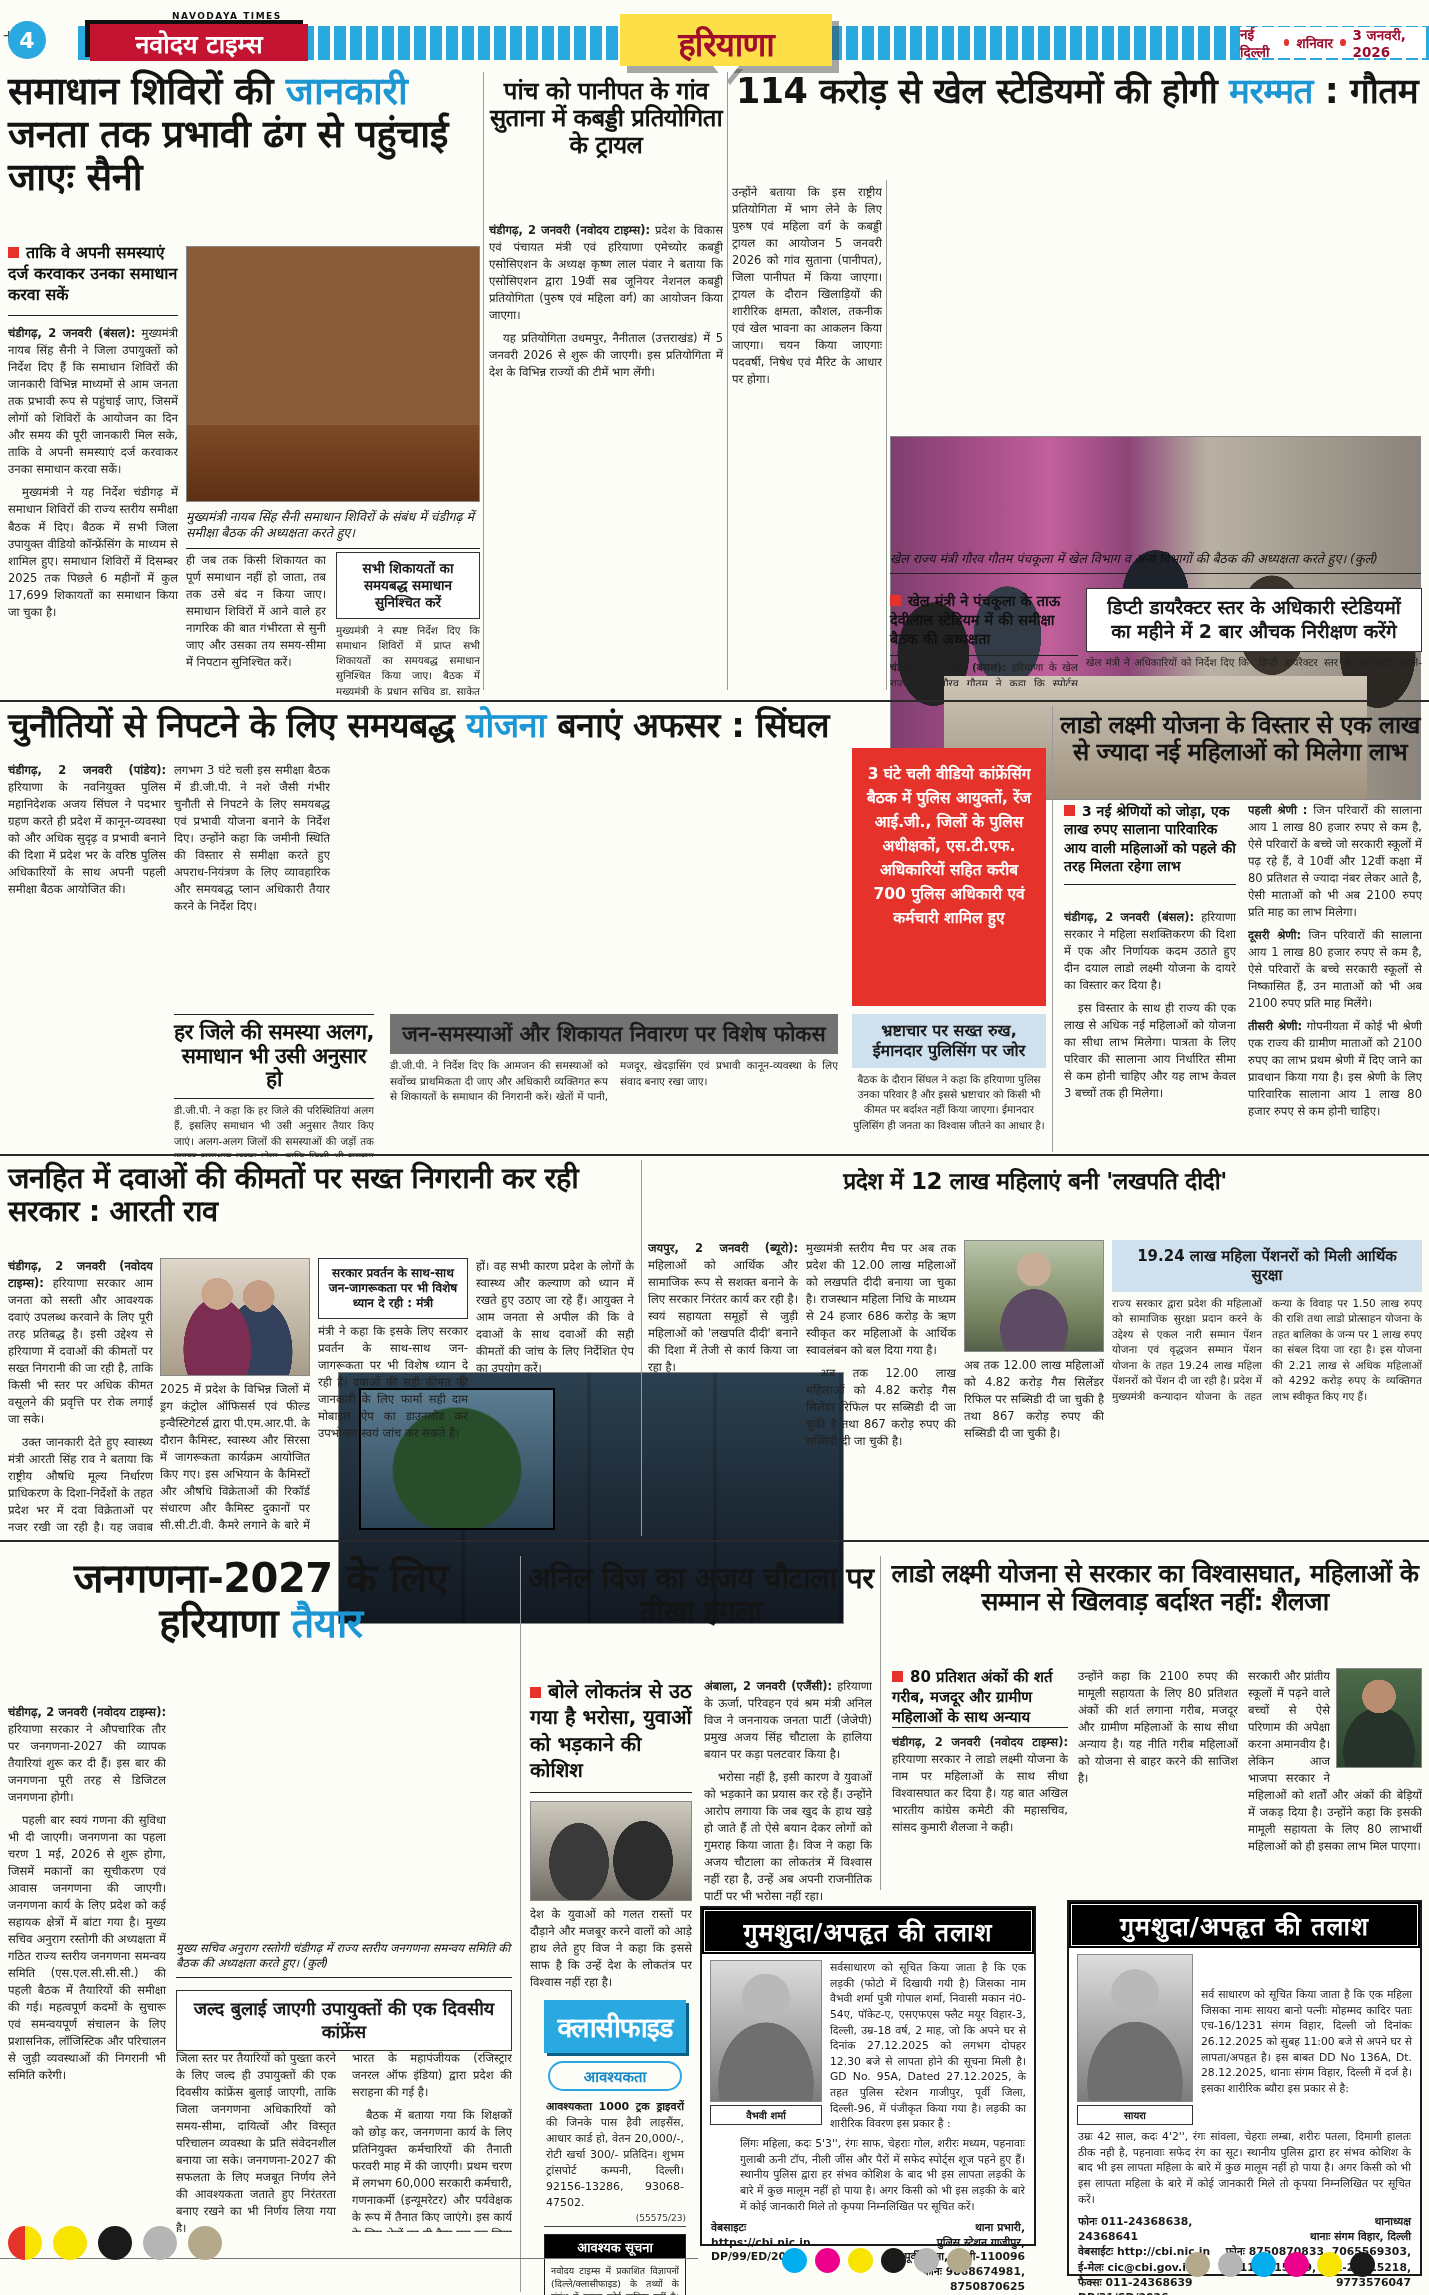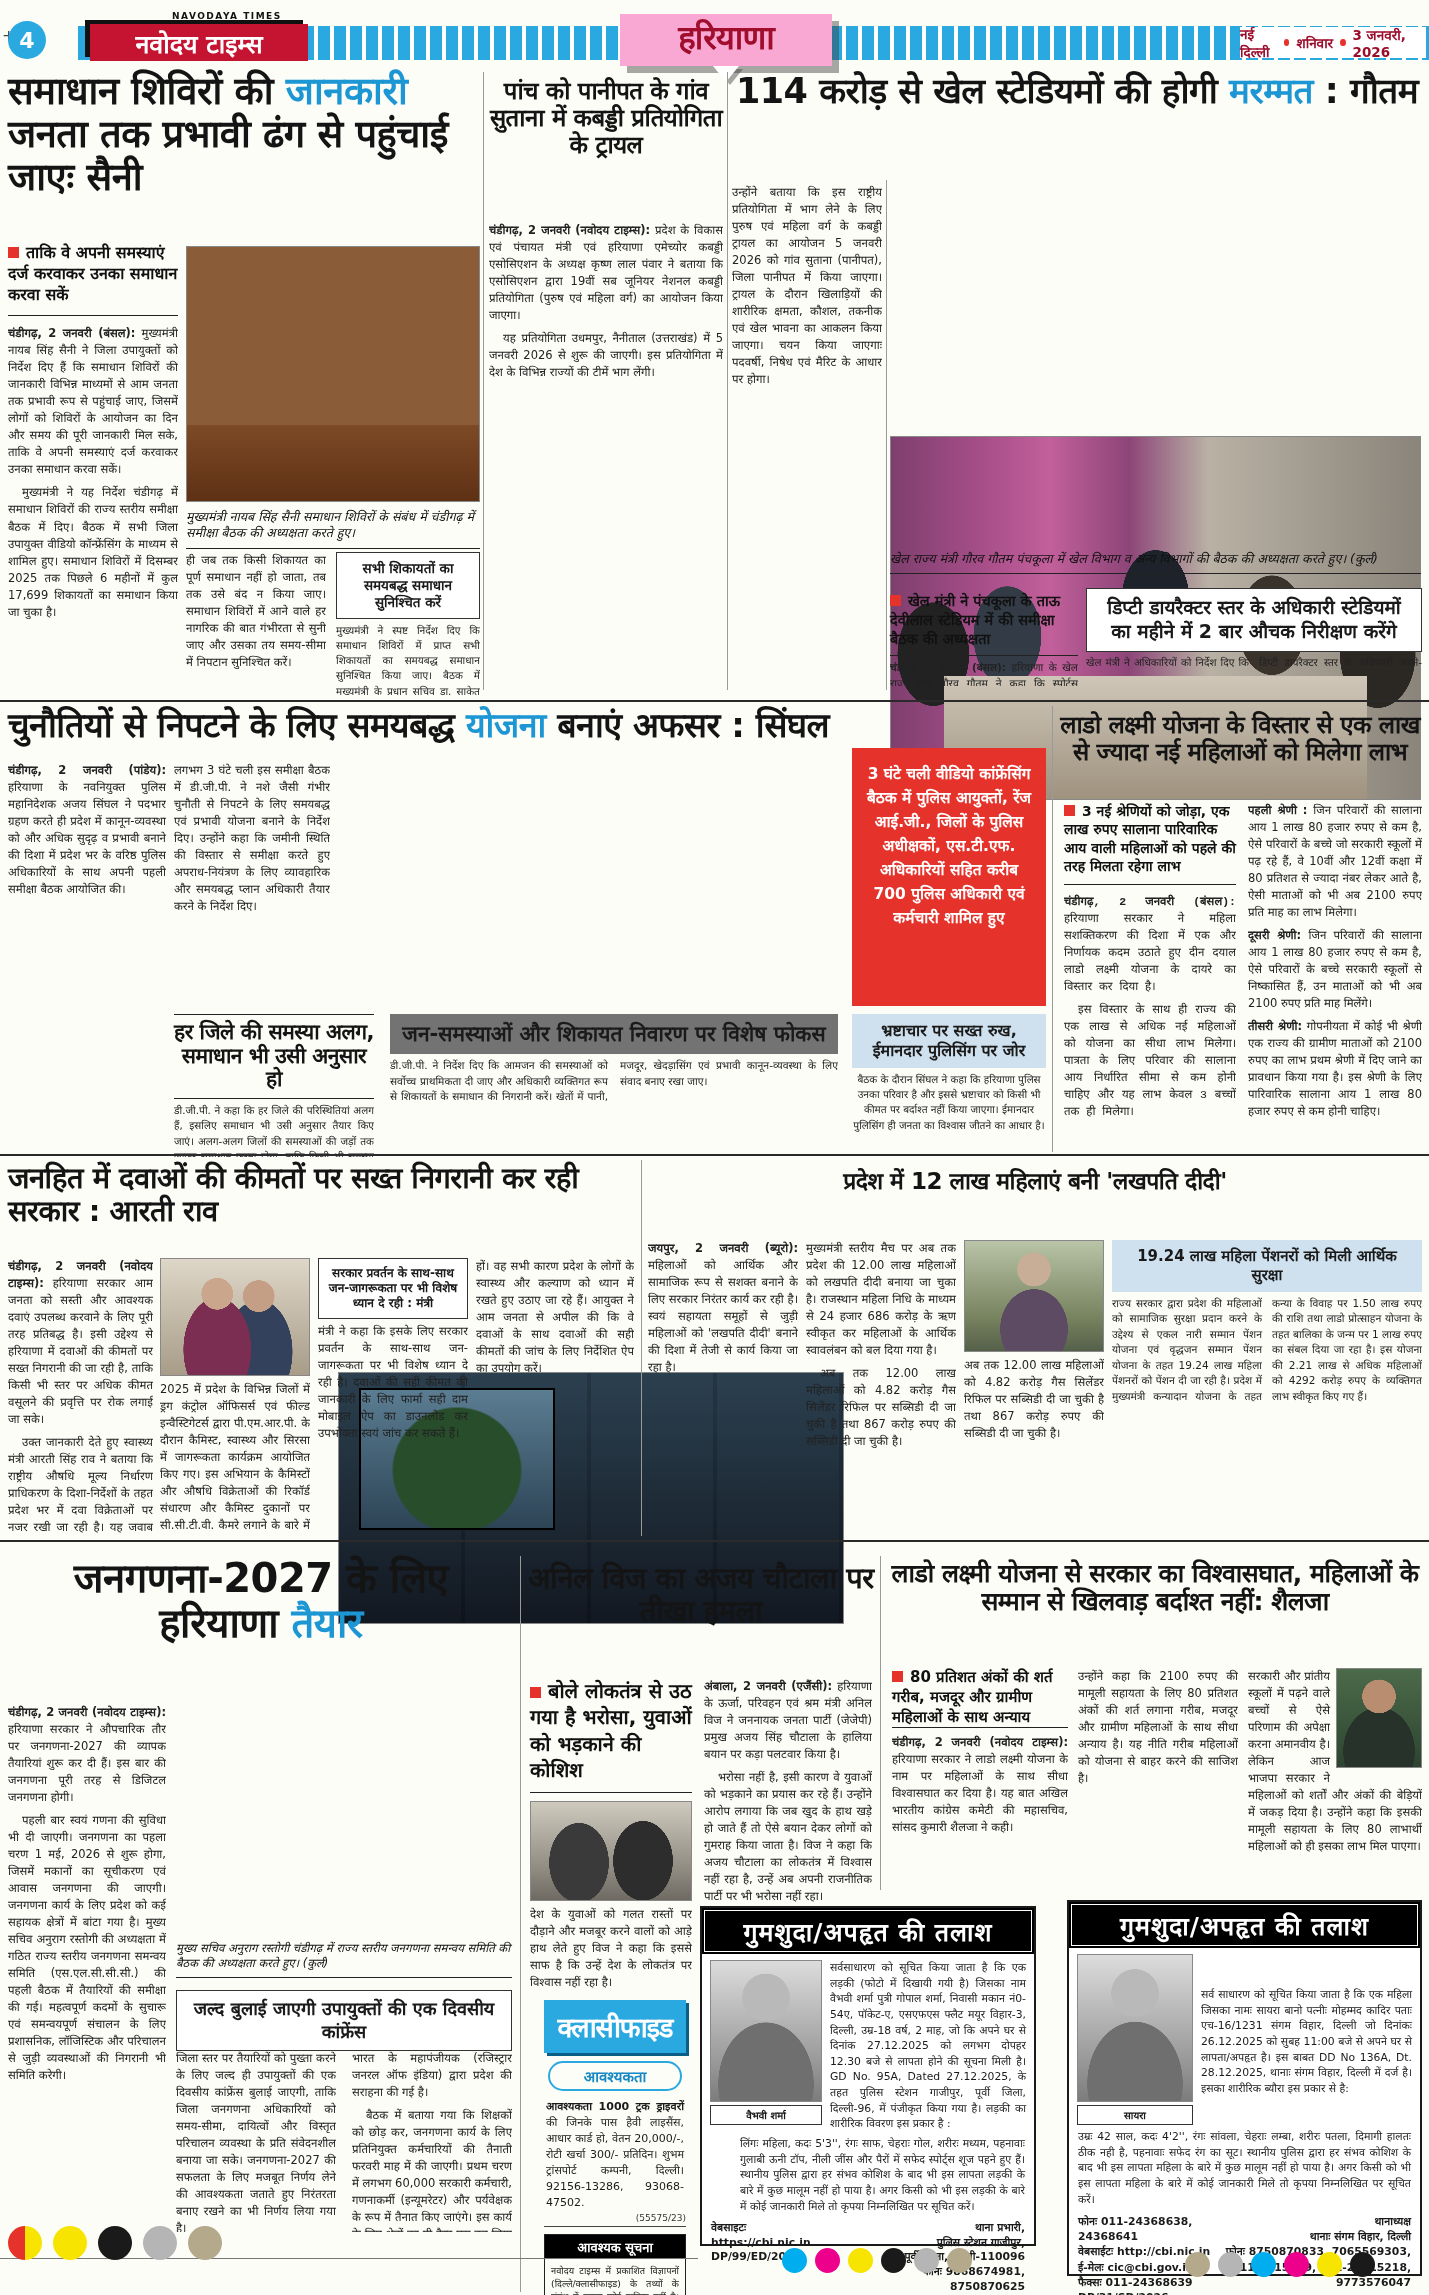--- a/index.html
+++ b/index.html
@@ -27,21 +27,21 @@
   .redbox { background:#e5332c; color:#fff; font-weight:bold; text-align:center; padding:14px 10px; font-size:15.5px; line-height:1.55; }
   .hline { position:absolute; background:#2a2a2a; height:1.5px; }
   .vline { position:absolute; background:#9a9a9a; width:1px; }
   
   .stripes { background:repeating-linear-gradient(90deg,#2aa9e1 0 12px,#fff 12px 16px); }
   .circle4 { background:#2aa9e1; color:#fff; border-radius:50%; font-weight:bold; font-size:22px;
              display:flex; align-items:center; justify-content:center; }
   .mast-red { background:#c41431; color:#fff; font-weight:bold; font-size:25px;
               display:flex; align-items:center; justify-content:center; box-shadow:-5px -4px 0 #111; }
   .mast-small { font-size:9px; font-weight:bold; letter-spacing:1.5px; color:#111; }
-  .sec-box { background:#f9a8d4; box-shadow:7px 7px 0 rgba(60,60,60,.45); display:flex; align-items:flex-start; justify-content:center; }
+  .sec-box { background:#fde047; box-shadow:7px 7px 0 rgba(60,60,60,.45); display:flex; align-items:flex-end; justify-content:center; }
   .sec-box span { color:#a00d2d; font-weight:bold; font-size:33px; letter-spacing:-1px; }
   .sec-tail { width:0; height:0; border-left:13px solid transparent; border-right:13px solid transparent; border-top:16px solid #fff; filter:drop-shadow(4px 3px 0 rgba(60,60,60,.45)); }
   .date-box { background:#fff; display:flex; align-items:center; justify-content:center; gap:7px;
               font-weight:bold; font-size:13.5px; color:#9c0d2c; }
   .rdot { width:7px; height:7px; border-radius:50%; background:#e5332c; display:inline-block; }
   
   .ph { position:relative; overflow:hidden; border:1px solid #888; }
   .ph-meet { background:
       radial-gradient(ellipse 42px 60px at 12% 72%, #2b2824 99%, transparent),
       radial-gradient(ellipse 40px 56px at 30% 66%, #3a332c 99%, transparent),
@@ -227,21 +227,21 @@
       <p class="noind">बैठक के दौरान सिंघल ने कहा कि हरियाणा पुलिस उनका परिवार है और इससे भ्रष्टाचार को किसी भी कीमत पर बर्दाश्त नहीं किया जाएगा। ईमानदार पुलिसिंग ही जनता का विश्वास जीतने का आधार है।</p>
     </div>
   </div>
   <div class="vline" style="left:1052px;top:706px;height:446px;"></div>
 
   <div class="abs hl center" style="left:1058px;top:712px;width:364px;font-size:24px;">लाडो लक्ष्मी योजना के विस्तार से एक लाख से ज्यादा नई महिलाओं को मिलेगा लाभ</div>
   <div class="abs" style="left:1064px;top:802px;width:172px;">
     <div class="sub-red rule-b" style="font-size:14px;padding-bottom:8px;">
       <span class="red-sq"></span><span>3 नई श्रेणियों को जोड़ा, एक लाख रुपए सालाना पारिवारिक आय वाली महिलाओं को पहले की तरह मिलता रहेगा लाभ</span>
     </div>
-    <div class="body-txt" style="margin-top:8px;height:240px;overflow:hidden;font-family:Liberation Mono, monospace;">
+    <div class="body-txt" style="margin-top:24px;height:240px;overflow:hidden;">
       <p class="noind"><b class="lead-in">चंडीगढ़, 2 जनवरी (बंसल):</b><span> हरियाणा सरकार ने महिला सशक्तिकरण की दिशा में एक और निर्णायक कदम उठाते हुए दीन दयाल लाडो लक्ष्मी योजना के दायरे का विस्तार कर दिया है।</span></p>
       <p>इस विस्तार के साथ ही राज्य की एक लाख से अधिक नई महिलाओं को योजना का सीधा लाभ मिलेगा। पात्रता के लिए परिवार की सालाना आय निर्धारित सीमा से कम होनी चाहिए और यह लाभ केवल 3 बच्चों तक ही मिलेगा।</p>
     </div>
   </div>
   <div class="abs body-txt" style="left:1248px;top:802px;width:174px;height:350px;overflow:hidden;">
     <p class="noind"><b class="lead-in">पहली श्रेणी :</b><span> जिन परिवारों की सालाना आय 1 लाख 80 हजार रुपए से कम है, ऐसे परिवारों के बच्चे जो सरकारी स्कूलों में पढ़ रहे हैं, वे 10वीं और 12वीं कक्षा में 80 प्रतिशत से ज्यादा नंबर लेकर आते है, ऐसी माताओं को भी अब 2100 रुपए प्रति माह का लाभ मिलेगा।</span></p>
     <p class="noind"><b class="lead-in">दूसरी श्रेणी:</b><span> जिन परिवारों की सालाना आय 1 लाख 80 हजार रुपए से कम है, ऐसे परिवारों के बच्चे सरकारी स्कूलों से निष्कासित हैं, उन माताओं को भी अब 2100 रुपए प्रति माह मिलेंगे।</span></p>
     <p class="noind"><b class="lead-in">तीसरी श्रेणी:</b><span> गोपनीयता में कोई भी श्रेणी एक राज्य की ग्रामीण माताओं को 2100 रुपए का लाभ प्रथम श्रेणी में दिए जाने का प्रावधान किया गया है। इस श्रेणी के लिए पारिवारिक सालाना आय 1 लाख 80 हजार रुपए से कम होनी चाहिए।</span></p>
   </div>
 

